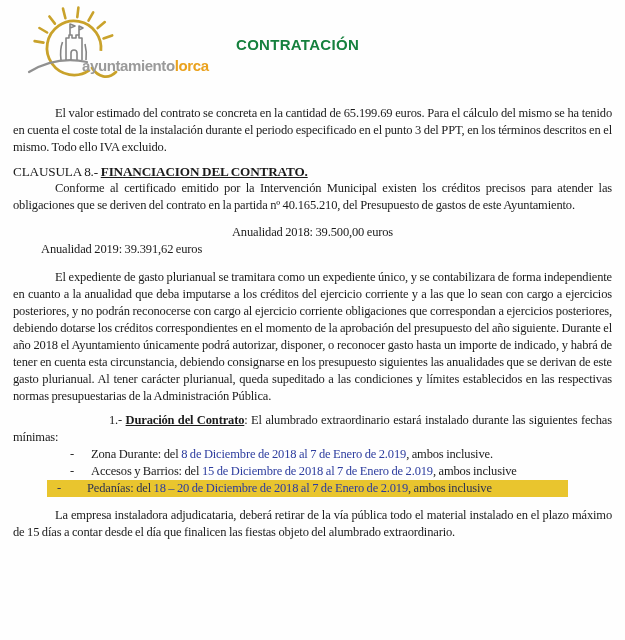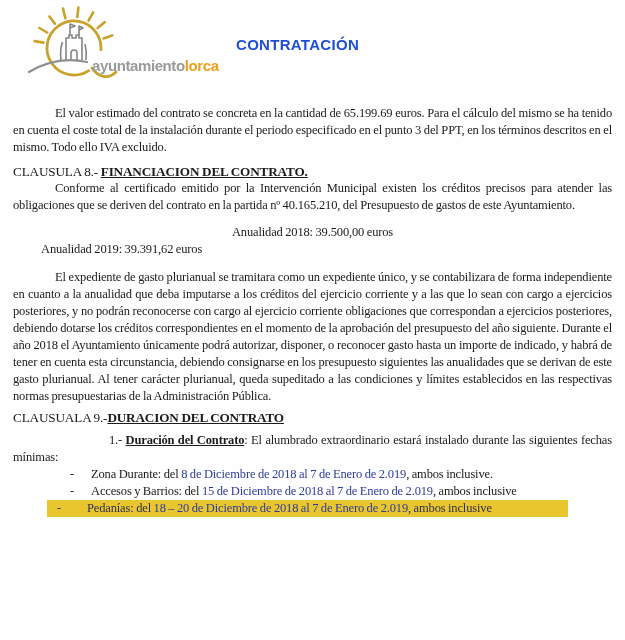--- a/index.html
+++ b/index.html
@@ -13,31 +13,31 @@
     font-family:"Liberation Serif", serif;
     font-size:12.5px;
     line-height:17.1px;
     letter-spacing:-0.15px;
     word-spacing:-0.4px;
     color:#1b1b1b;
   }
   .hdr{position:relative;height:92px;margin:0 -13px;}
   .logo-svg{position:absolute;left:16px;top:2px;}
   .logo-text{
-    position:absolute;left:92px;top:57px;
+    position:absolute;left:82px;top:57px;
     font-family:"Liberation Sans", sans-serif;
     font-size:15px;font-weight:bold;letter-spacing:-0.4px;
     word-spacing:0;
   }
   .lg-gray{color:#9a9a9a;}
   .lg-orange{color:#eaa21e;}
   .doc-title{
     position:absolute;left:236px;top:36px;margin:0;
     font-family:"Liberation Sans", sans-serif;
-    font-size:15px;font-weight:bold;color:#1d4ed8;
+    font-size:15px;font-weight:bold;color:#15803d;
     letter-spacing:0.3px;word-spacing:0;
   }
   p{margin:0;text-align:justify;}
   .ind{text-indent:42px;}
   .p1{margin-top:8px;}
   .p2{margin-top:13px;}
   h2.clause{
     margin:7px 0 0 0;
     font-size:13.2px;font-weight:normal;line-height:17.1px;
   }
@@ -102,26 +102,26 @@
 
   <h2 class="clause"><span>CLAUSULA 8.- </span><span class="bu">FINANCIACION DEL CONTRATO.</span></h2>
 
   <p class="ind">Conforme al certificado emitido por la Intervención Municipal existen los créditos precisos para atender las obligaciones que se deriven del contrato en la partida nº 40.165.210, del Presupuesto de gastos de este Ayuntamiento.</p>
 
   <p class="annu">Anualidad 2018: 39.500,00 euros</p>
   <p class="annu2">Anualidad 2019: 39.391,62 euros</p>
 
   <p class="pluri ind">El expediente de gasto plurianual se tramitara como un expediente único, y se contabilizara de forma independiente en cuanto a la anualidad que deba imputarse a los créditos del ejercicio corriente y a las que lo sean con cargo a ejercicios posteriores, y no podrán reconocerse con cargo al ejercicio corriente obligaciones que correspondan a ejercicios posteriores, debiendo dotarse los créditos correspondientes en el momento de la aprobación del presupuesto del año siguiente. Durante el año 2018 el Ayuntamiento únicamente podrá autorizar, disponer, o reconocer gasto hasta un importe de indicado, y habrá de tener en cuenta esta circunstancia, debiendo consignarse en los presupuesto siguientes las anualidades que se derivan de este gasto plurianual. Al tener carácter plurianual, queda supeditado a las condiciones y límites establecidos en las respectivas normas presupuestarias de la Administración Pública.</p>
 
-  <h2 class="clause c9"><span>CLAUSUALA 9.-</span><span class="bu">DURACION DEL CONTRATO</span></h2>
 
   <p class="item1"><span>1.- </span><span class="bu">Duración del Contrato</span><span>: El alumbrado extraordinario estará instalado durante las siguientes fechas mínimas:</span></p>
 
   <div>
     <p class="brow"><span class="dash">-</span><span>Zona Durante: del </span><span class="blue">8 de Diciembre de 2018 al 7 de Enero de 2.019</span><span>, ambos inclusive.</span></p>
 
     <p class="brow"><span class="dash">-</span><span>Accesos y Barrios: del </span><span class="blue">15 de Diciembre de 2018 al 7 de Enero de 2.019</span><span>, ambos inclusive</span></p>
 
     <p class="brow hl"><span class="dash">-</span><span>Pedanías: del </span><span class="blue">18 – 20 de Diciembre de 2018 al 7 de Enero de 2.019</span><span>, ambos inclusive</span></p>
   </div>
 
+  <p class="closing ind">La empresa instaladora adjudicataria, deberá retirar de la vía pública todo el material instalado en el plazo máximo de 15 días a contar desde el día que finalicen las fiestas objeto del alumbrado extraordinario.</p>
 
 </div>
 
 </body></html>

